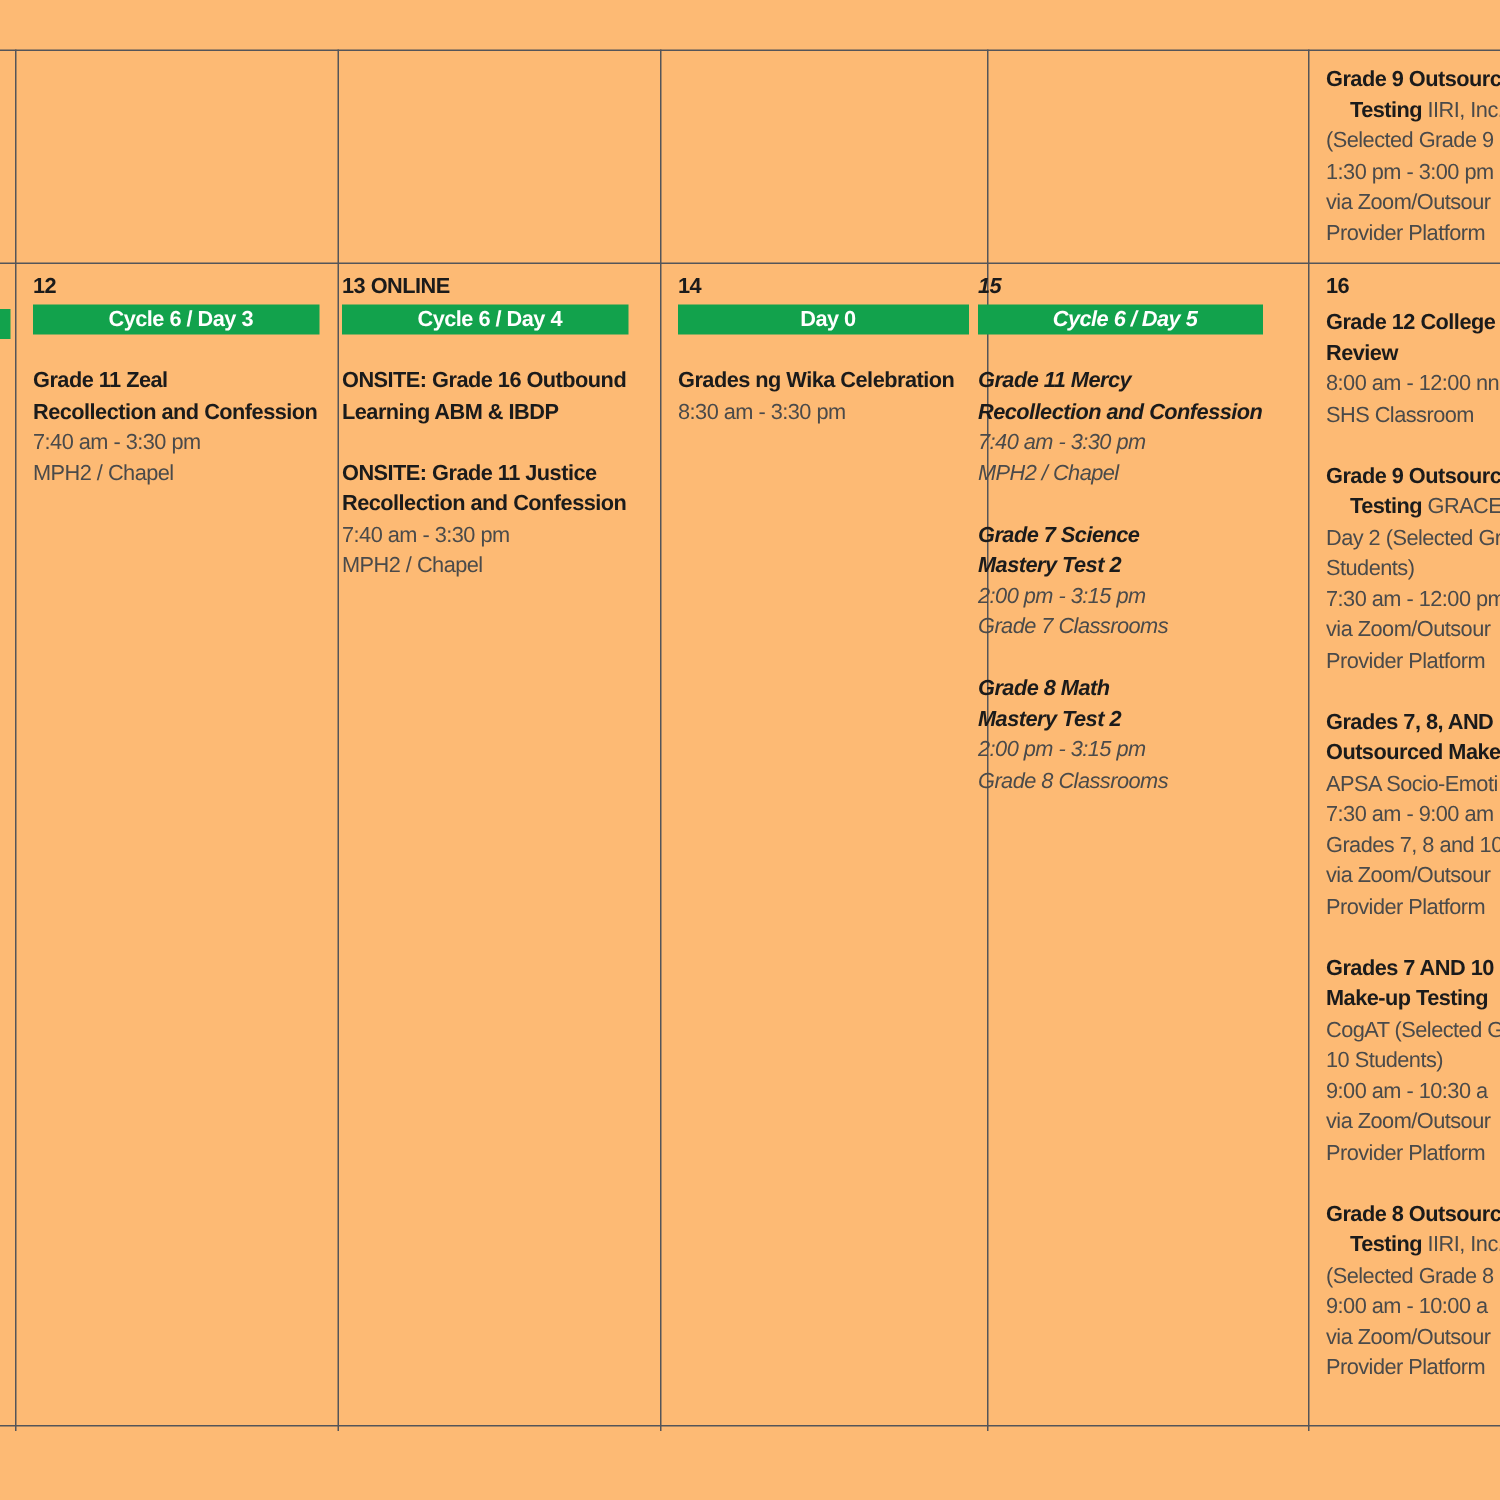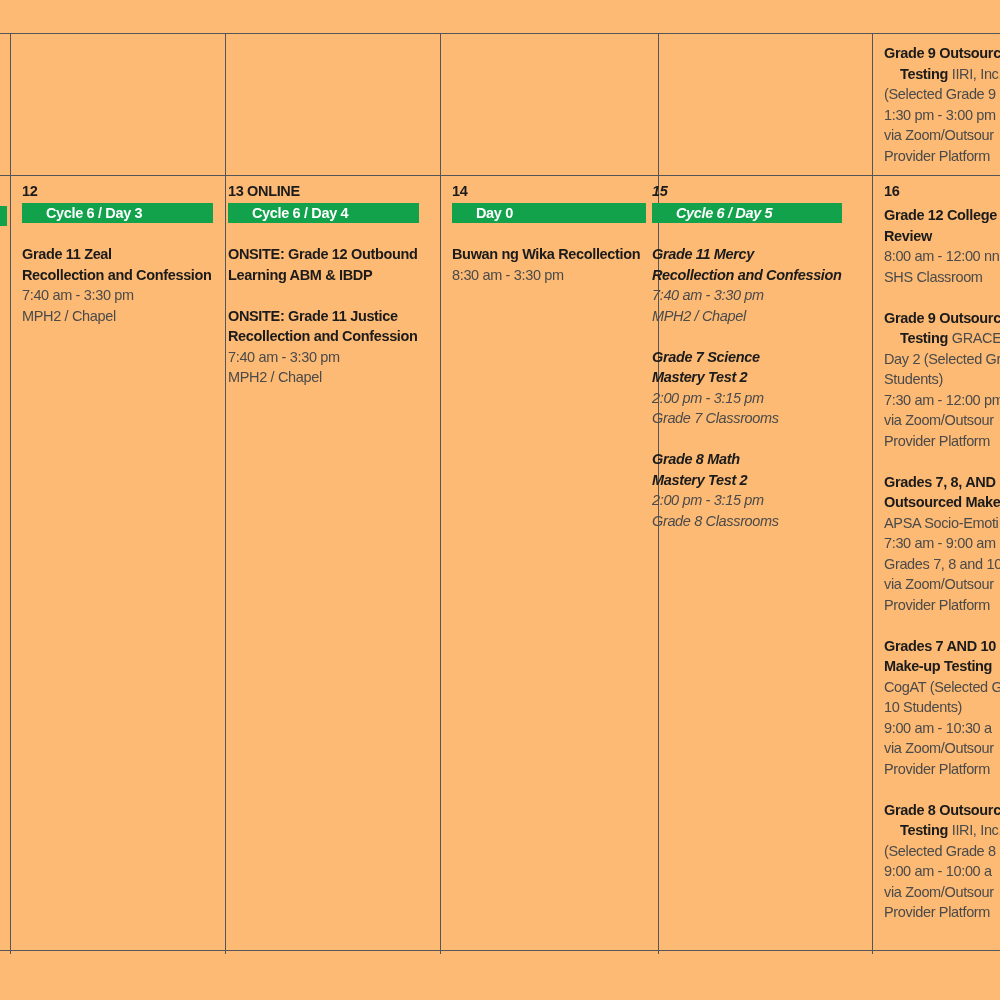--- a/index.html
+++ b/index.html
@@ -8,22 +8,22 @@
     font-family:"Liberation Sans","DejaVu Sans",sans-serif;
   }
   .hline{position:absolute;left:0;width:1000px;height:1px;background:var(--grid,#545559);}
   .vline{position:absolute;top:33px;width:1px;height:921px;background:var(--grid,#545559);}
   .sliver-banner{position:absolute;left:0;top:206px;width:7px;height:20px;background:var(--green,#12a24c);}
   .cell{position:absolute;top:181px;}
   .overflow-cell{position:absolute;left:884px;top:43px;width:200px;}
   .date{font-weight:bold;font-size:14.5px;letter-spacing:-0.35px;color:var(--title,#1b1b1b);
         height:20px;line-height:20px;margin-bottom:2px;white-space:nowrap;}
   .banner{height:20px;line-height:20px;background:var(--green,#12a24c);color:#ffffff;
-          font-weight:bold;font-size:14.5px;letter-spacing:-0.35px;padding-left:24px;
-          white-space:nowrap;box-sizing:border-box;}
+          font-weight:bold;font-size:14.5px;letter-spacing:-0.35px;padding-left:6px;
+          white-space:nowrap;box-sizing:border-box;text-align:center;}
   .blocks{margin-top:21px;}
   .blocks.tight{margin-top:4px;}
   .block{margin-bottom:20.5px;}
   .block:last-child{margin-bottom:0;}
   .line{height:20.5px;line-height:20.5px;font-size:14.5px;letter-spacing:-0.35px;
         white-space:nowrap;color:var(--meta,#4a4a4a);}
   .line.title{font-weight:bold;color:var(--title,#1b1b1b);}
   .line .bold-prefix{font-weight:bold;color:var(--title,#1b1b1b);margin-left:16px;}
 </style>
 </head>
@@ -65,37 +65,37 @@
             <div class="line meta">7:40 am - 3:30 pm</div>
             <div class="line meta">MPH2 / Chapel</div>
           </div>
         </div>
       </div>
       <div class="cell" style="left: 228px; width: 191px;">
         <div class="date">13 ONLINE</div>
         <div class="banner">Cycle 6 / Day 4</div>
         <div class="blocks">
           <div class="block">
-            <div class="line title">ONSITE: Grade 12 Outbound</div>
+            <div class="line title">ONSITE: Grade 16 Outbound</div>
             <div class="line title">Learning ABM &amp; IBDP</div>
           </div>
           <div class="block">
             <div class="line title">ONSITE: Grade 11 Justice</div>
             <div class="line title">Recollection and Confession</div>
             <div class="line meta">7:40 am - 3:30 pm</div>
             <div class="line meta">MPH2 / Chapel</div>
           </div>
         </div>
       </div>
       <div class="cell" style="left: 452px; width: 194px;">
         <div class="date">14</div>
         <div class="banner">Day 0</div>
         <div class="blocks">
           <div class="block">
-            <div class="line title">Buwan ng Wika Recollection</div>
+            <div class="line title">Grades ng Wika Celebration</div>
             <div class="line meta">8:30 am - 3:30 pm</div>
           </div>
         </div>
       </div>
       <div class="cell" style="left: 652px; width: 190px; font-style: italic;">
         <div class="date">15</div>
         <div class="banner">Cycle 6 / Day 5</div>
         <div class="blocks">
           <div class="block">
             <div class="line title">Grade 11 Mercy</div>

